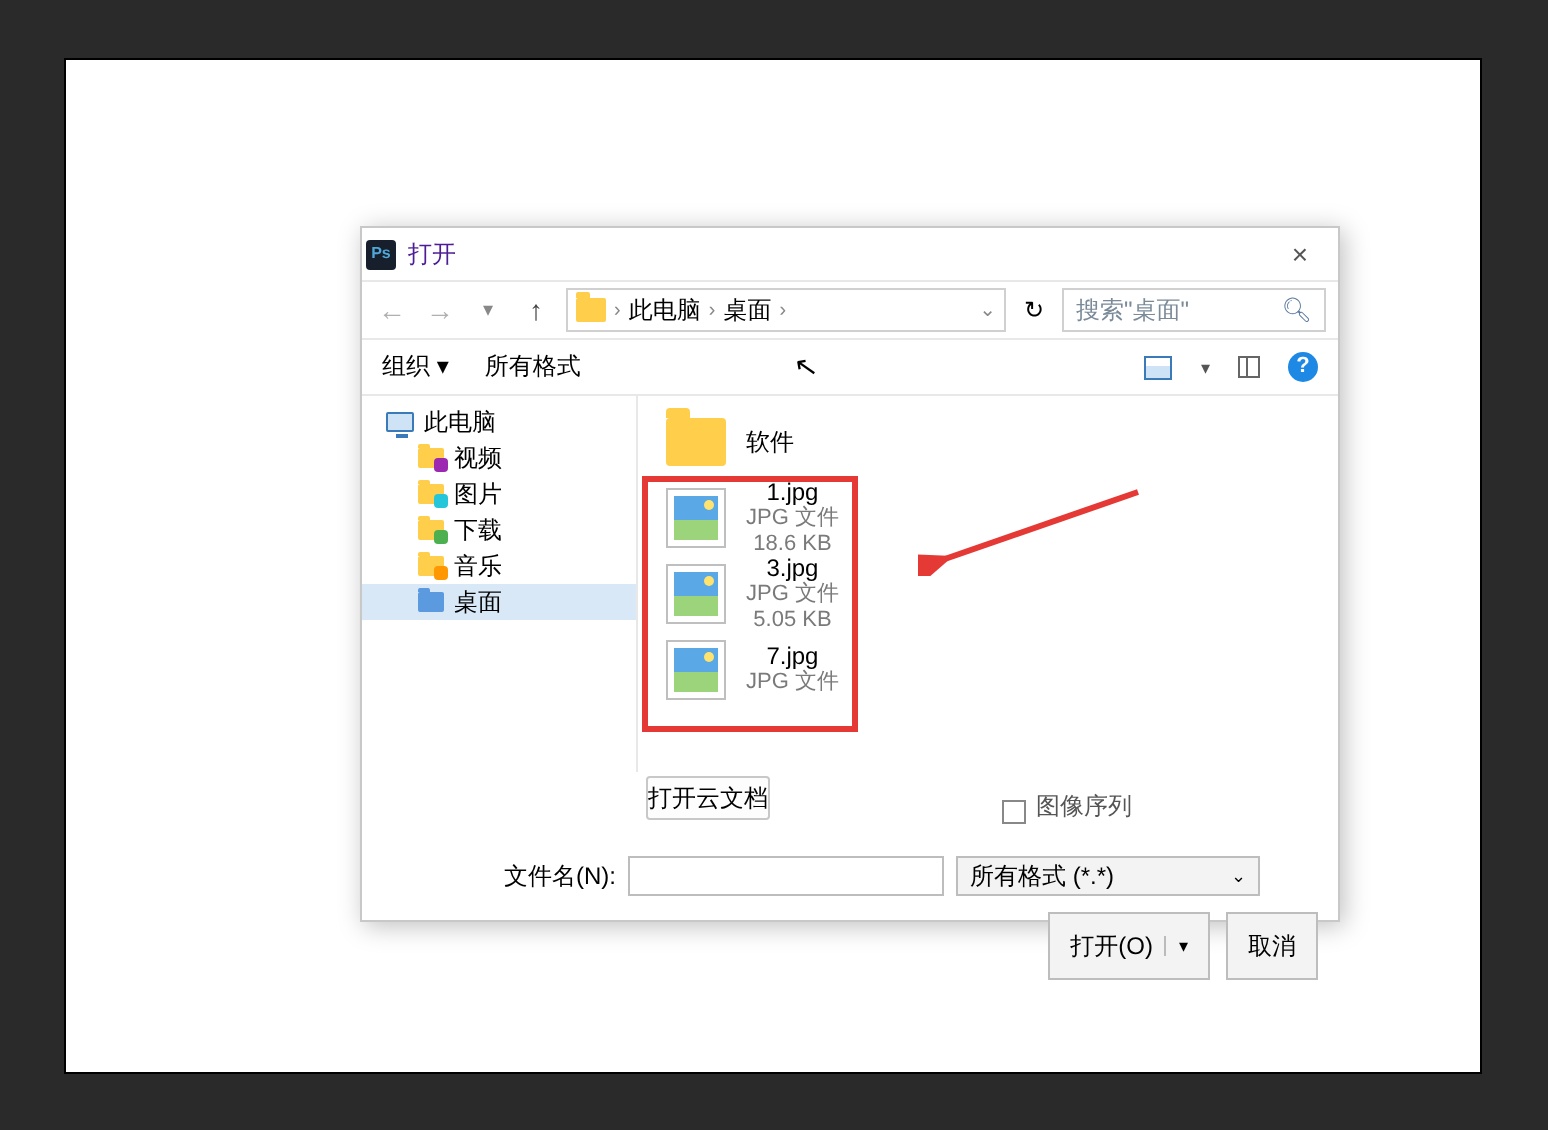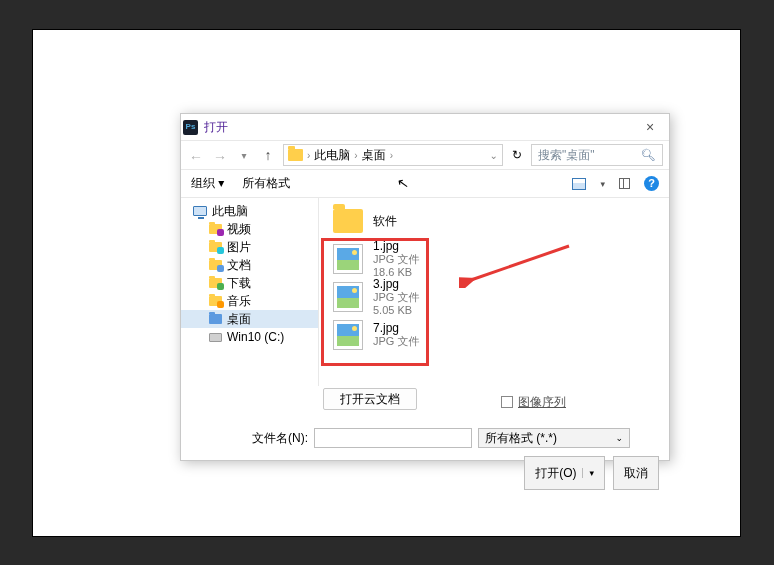--- a/index.html
+++ b/index.html
@@ -53,38 +53,38 @@
   .small-ylw.green::after{background:#4caf50;}
   .small-ylw.music::after{background:#ff9800;}
   .small-ylw.down::after{background:#4caf50;}
   .small-ylw.cyan::after{background:#26c6da;}
   .small-ylw.doc::after{background:#5c9ae0;}
   .small-ylw.vid::after{background:#9c27b0;}
   .blue-fold { width:13px; height:10px; background:#5c9ae0; border-radius:1px; position:relative;}
   .blue-fold::before{content:"";position:absolute;left:0;top:-2px;width:6px;height:2px;background:#5c9ae0;border-radius:1px 1px 0 0;}
   .disk-icon { width:13px; height:9px; background:#d0d0d0; border:1px solid #999; border-radius:1px;}
   
-  .filepane { flex:1; padding:4px 4px; position:relative; font-size:12px; }
+  .filepane { flex:1; padding:4px 4px; position:relative; font-size:12px;text-align:center; }
   .file-row { display:flex; align-items:center; height:38px; gap:10px; padding-left:10px;}
   .big-ylw { width:30px; height:24px; background:#ffcf4b; border-radius:2px; position:relative;}
   .big-ylw::before{content:"";position:absolute;left:0;top:-5px;width:12px;height:5px;background:#ffcf4b;border-radius:2px 2px 0 0;}
   .jpg-thumb {
     width:30px; height:30px; border:1px solid #bfbfbf; background:#fff; position:relative; overflow:hidden;
   }
   .jpg-thumb .sky { position:absolute; inset:3px 3px 11px 3px; background:#5aa9e6;}
   .jpg-thumb .hill { position:absolute; left:3px; right:3px; bottom:3px; height:10px; background:#9bd47a;}
   .jpg-thumb .sun { position:absolute; right:5px; top:5px; width:5px; height:5px; background:#ffe36e; border-radius:50%;}
   .file-meta { display:flex; flex-direction:column; line-height:13px; }
   .file-sub { color:#7a7a7a; font-size:11px; }
   .redbox { position:absolute; border:3px solid #e53935; pointer-events:none; }
   .arrow-svg { position:absolute; pointer-events:none; }
   
-  .cloudbtn { display:inline-block; height:22px; border:1px solid #c8c8c8; border-radius:2px; font-size:12px; padding:2px 16px; margin:2px 0 0 142px; background:#fdfdfd;}
-  
-  .optrow { height:20px; display:flex; align-items:center; padding-left:320px; font-size:12px; color:#555; gap:5px; margin-top:-18px;text-decoration:underline;}
+  .cloudbtn { display:inline-block; height:22px; border:1px solid #c8c8c8; border-radius:2px; font-size:12px; padding:2px 0; margin:2px 0 0 142px; background:#fdfdfd;}
+  
+  .optrow { height:20px; display:flex; align-items:flex-end; padding-left:320px; font-size:12px; color:#555; gap:5px; margin-top:-18px;}
   .chk { width:12px; height:12px; border:1px solid #888;}
   
   .fnrow { display:flex; align-items:center; gap:6px; padding:16px 10px 8px 71px; font-size:12px;}
   .fn-label { white-space:nowrap; }
   .fn-input { width:158px; height:20px; border:1px solid #bdbdbd; background:#fff;}
   .ft-select { width:152px; height:20px; border:1px solid #bdbdbd; background:#f3f3f3; display:flex; align-items:center; justify-content:space-between; padding:0 6px;}
   
   .btnrow { display:flex; justify-content:flex-end; gap:8px; padding:0 10px 8px 0;}
   .btn { height:23px; border:1px solid #bdbdbd; background:#f3f3f3; font-size:12px; display:flex; align-items:center; padding:16px 10px; gap:6px;}
   
@@ -152,38 +152,30 @@
         </div>
         <div class="tree-item child">
           <div class="small-ylw vid"></div>
           <span>视频</span>
         </div>
         <div class="tree-item child">
           <div class="small-ylw cyan"></div>
           <span>图片</span>
         </div>
         <div class="tree-item child">
-          <div class="small-ylw doc"></div>
-          <span>文档</span>
-        </div>
-        <div class="tree-item child">
           <div class="small-ylw down"></div>
           <span>下载</span>
         </div>
         <div class="tree-item child">
           <div class="small-ylw music"></div>
           <span>音乐</span>
         </div>
         <div class="tree-item child selected">
           <div class="blue-fold"></div>
           <span>桌面</span>
-        </div>
-        <div class="tree-item child">
-          <div class="disk-icon"></div>
-          <span>Win10 (C:)</span>
         </div>
       </div>
     <div class="filepane" id="filepane">
         <div class="file-row">
           <div class="big-ylw"></div>
           <div class="file-meta">
             <span>软件</span>
           </div>
         </div>
         <div class="file-row">

